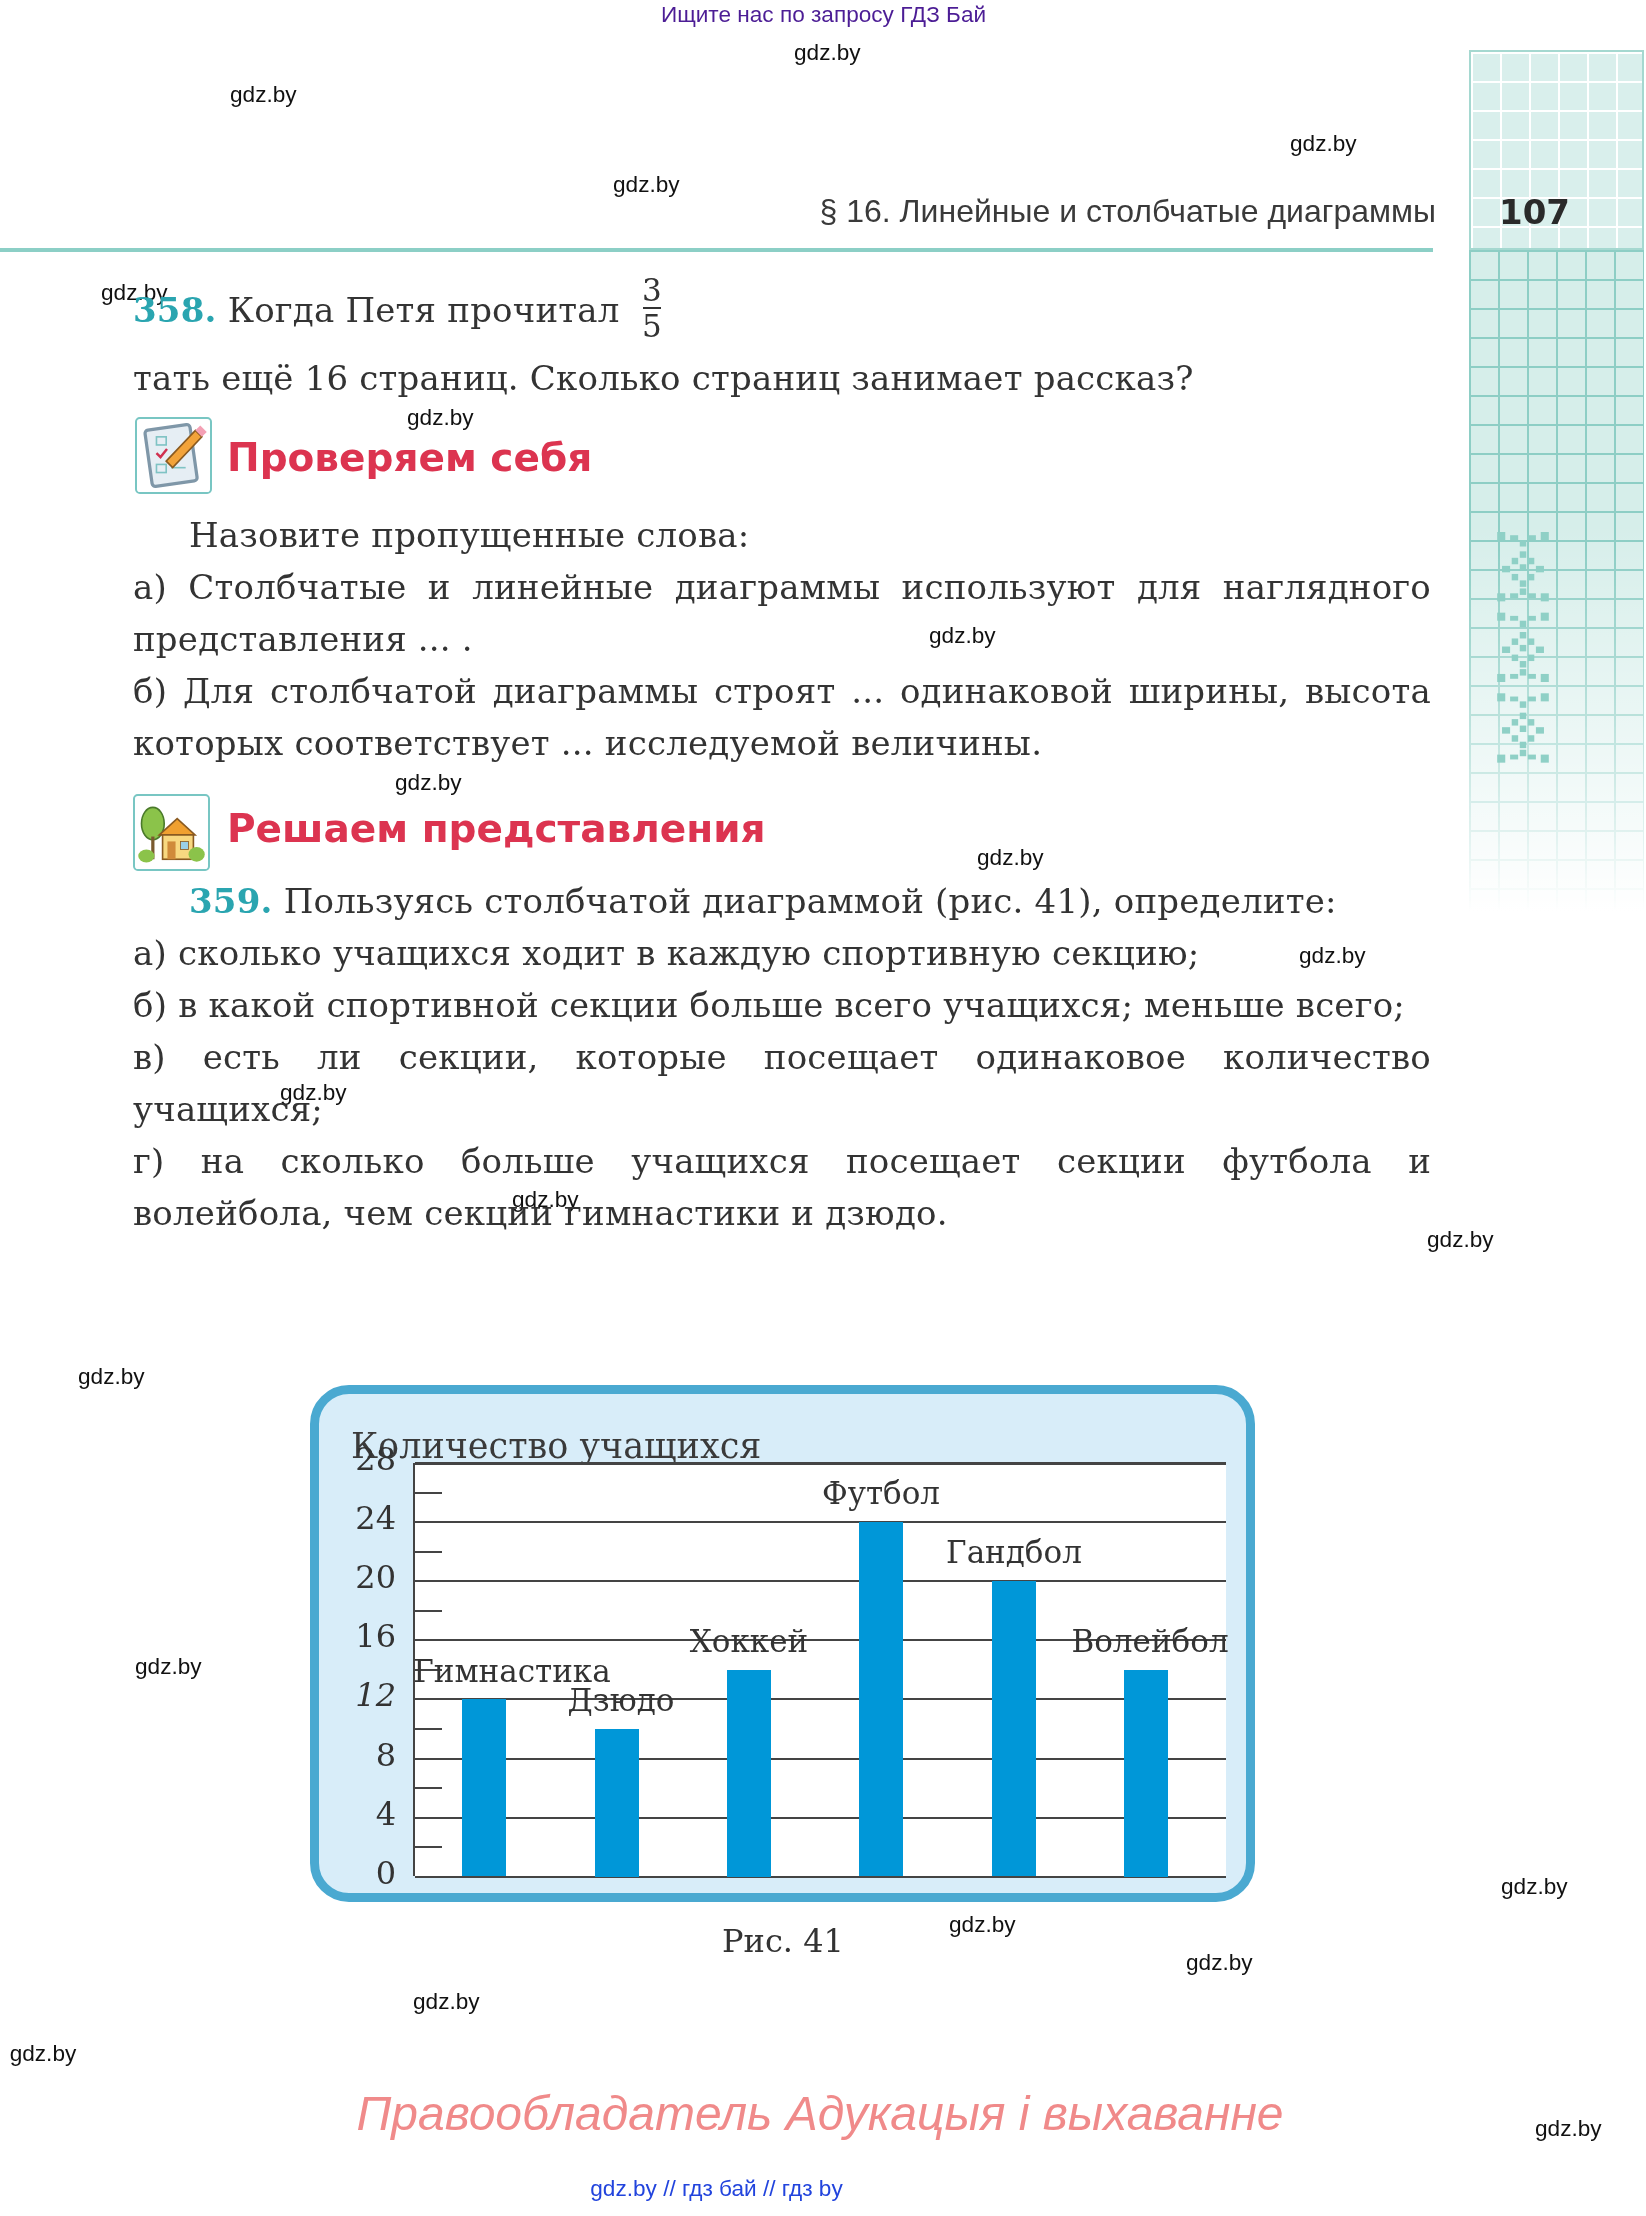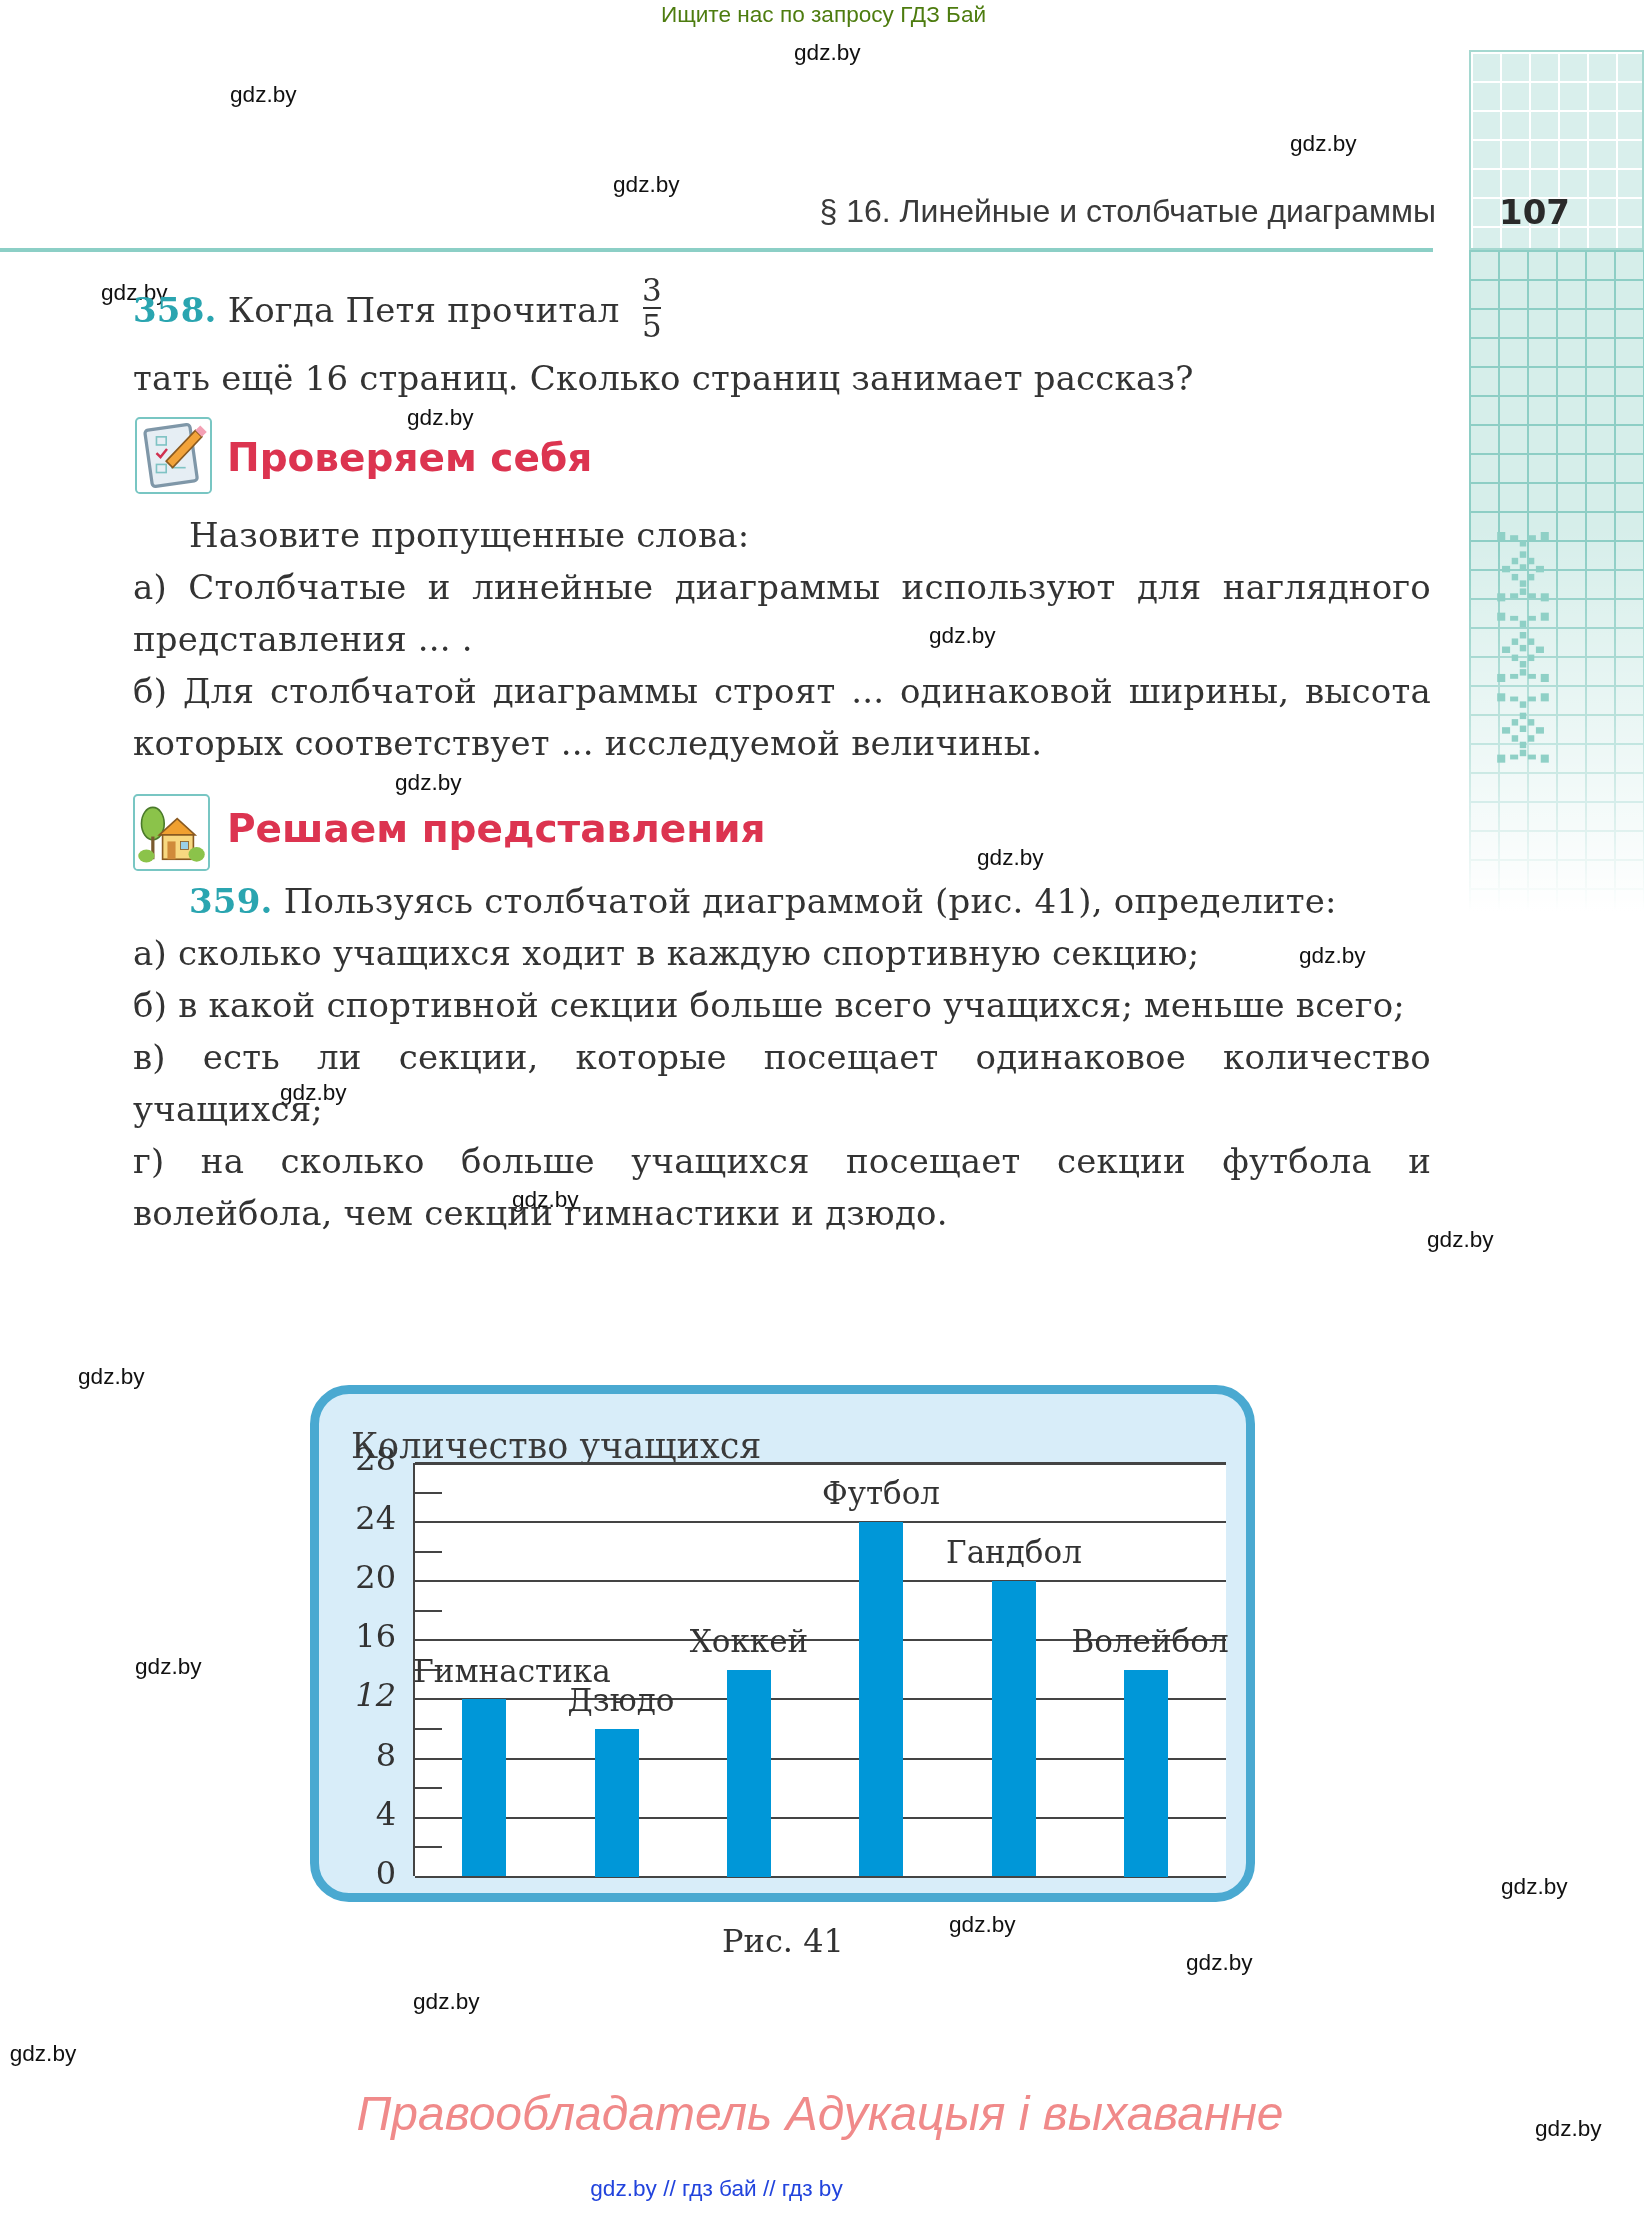--- a/index.html
+++ b/index.html
@@ -1,20 +1,20 @@
 <!DOCTYPE html>
 <html style="font-size:13px"><head>
 <meta charset="utf-8">
 <style>
   html, body { margin:0; padding:0; }
   body { width:1647px; height:2216px; position:relative; background:#ffffff; overflow:hidden;
          font-family:"DejaVu Serif", serif; color:#2e2e2e; }
   .wm { position:absolute; font-family:"Liberation Sans", sans-serif; font-size:22.6px; color:#111; white-space:nowrap; }
   .top-green { position:absolute; left:0; width:1647px; top:1.6px; text-align:center;
-               font-family:"Liberation Sans", sans-serif; font-size:22.6px; color:#4d7c0f; }
+               font-family:"Liberation Sans", sans-serif; font-size:22.6px; color:#4c1d95; }
   .section-header { position:absolute; right:211px; top:193px; font-family:"Liberation Sans", sans-serif;
                     font-size:32px; color:#3a3a3a; white-space:nowrap; }
   .header-rule { position:absolute; left:0; top:248px; width:1433px; height:4px; background:#8ccfc6; }
   
   .grid-panel { position:absolute; left:1469px; top:50px; width:175px; height:862px;
     background:
       linear-gradient(to bottom, rgba(255,255,255,0) 0%, rgba(255,255,255,0) 55%, rgba(255,255,255,1) 100%),
       #d6eeea; border-radius:3.2px 3.2px 0 0; }
   .grid-top { position:absolute; left:0; top:0; width:175px; height:200px;
     background-image:

